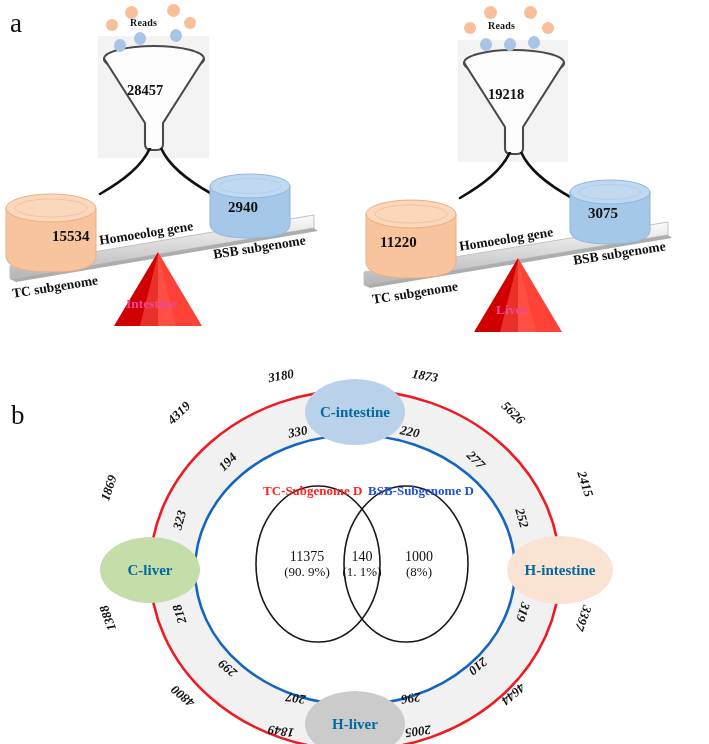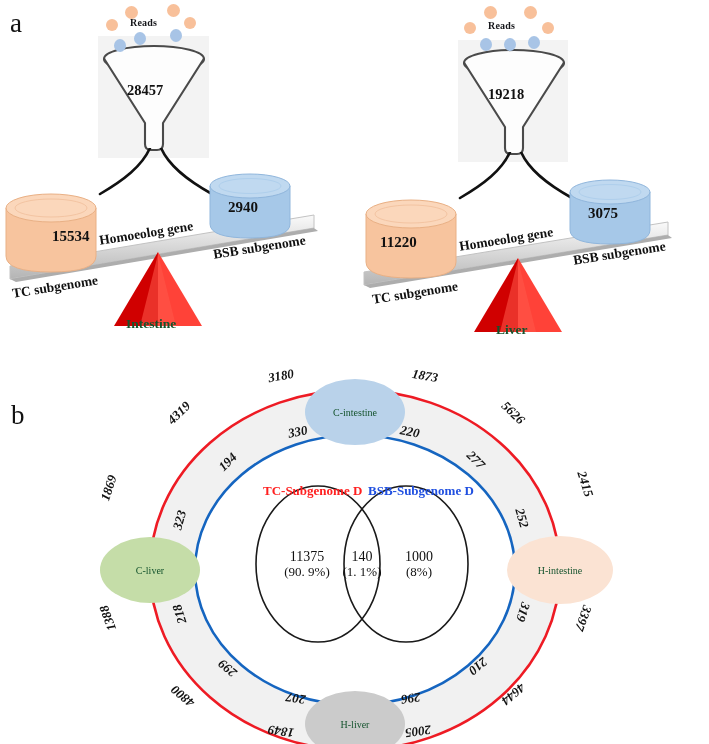--- a/index.html
+++ b/index.html
@@ -59,24 +59,23 @@
     white-space: nowrap;
   }
   .splitter-svg { position: absolute; z-index: 4; }
 
   .beam-svg { position: absolute; z-index: 2; }
   .pyramid-svg { position: absolute; z-index: 5; }
   .pyramid-label {
     position: absolute;
     font-size: 13.5px;
     font-weight: bold;
-    color: #14532d;
+    color: #ec4899;
     z-index: 7;
     white-space: nowrap;
-    margin-top: 20px;
   }
   .cyl-svg { position: absolute; z-index: 6; }
   .cyl-count {
     position: absolute;
     font-size: 15px;
     font-weight: bold;
     color: #111;
     z-index: 7;
     white-space: nowrap;
   }
@@ -92,23 +91,23 @@
   
   #panel-b {
     position: absolute;
     left: 0; top: 352px;
     width: 709px; height: 392px;
   }
   #ring-svg { position: absolute; left: 0; top: 0; }
 
   .node-label {
     position: absolute;
-    font-size: 10px;
-    font-weight: normal;
-    color: #14532d;
+    font-size: 15px;
+    font-weight: bold;
+    color: #0369a1;
     white-space: nowrap;
     z-index: 8;
     transform: translate(-50%, -50%);
   }
   .arc-num {
     position: absolute;
     font-size: 13px;
     font-weight: bold;
     font-style: italic;
     color: #121212;

